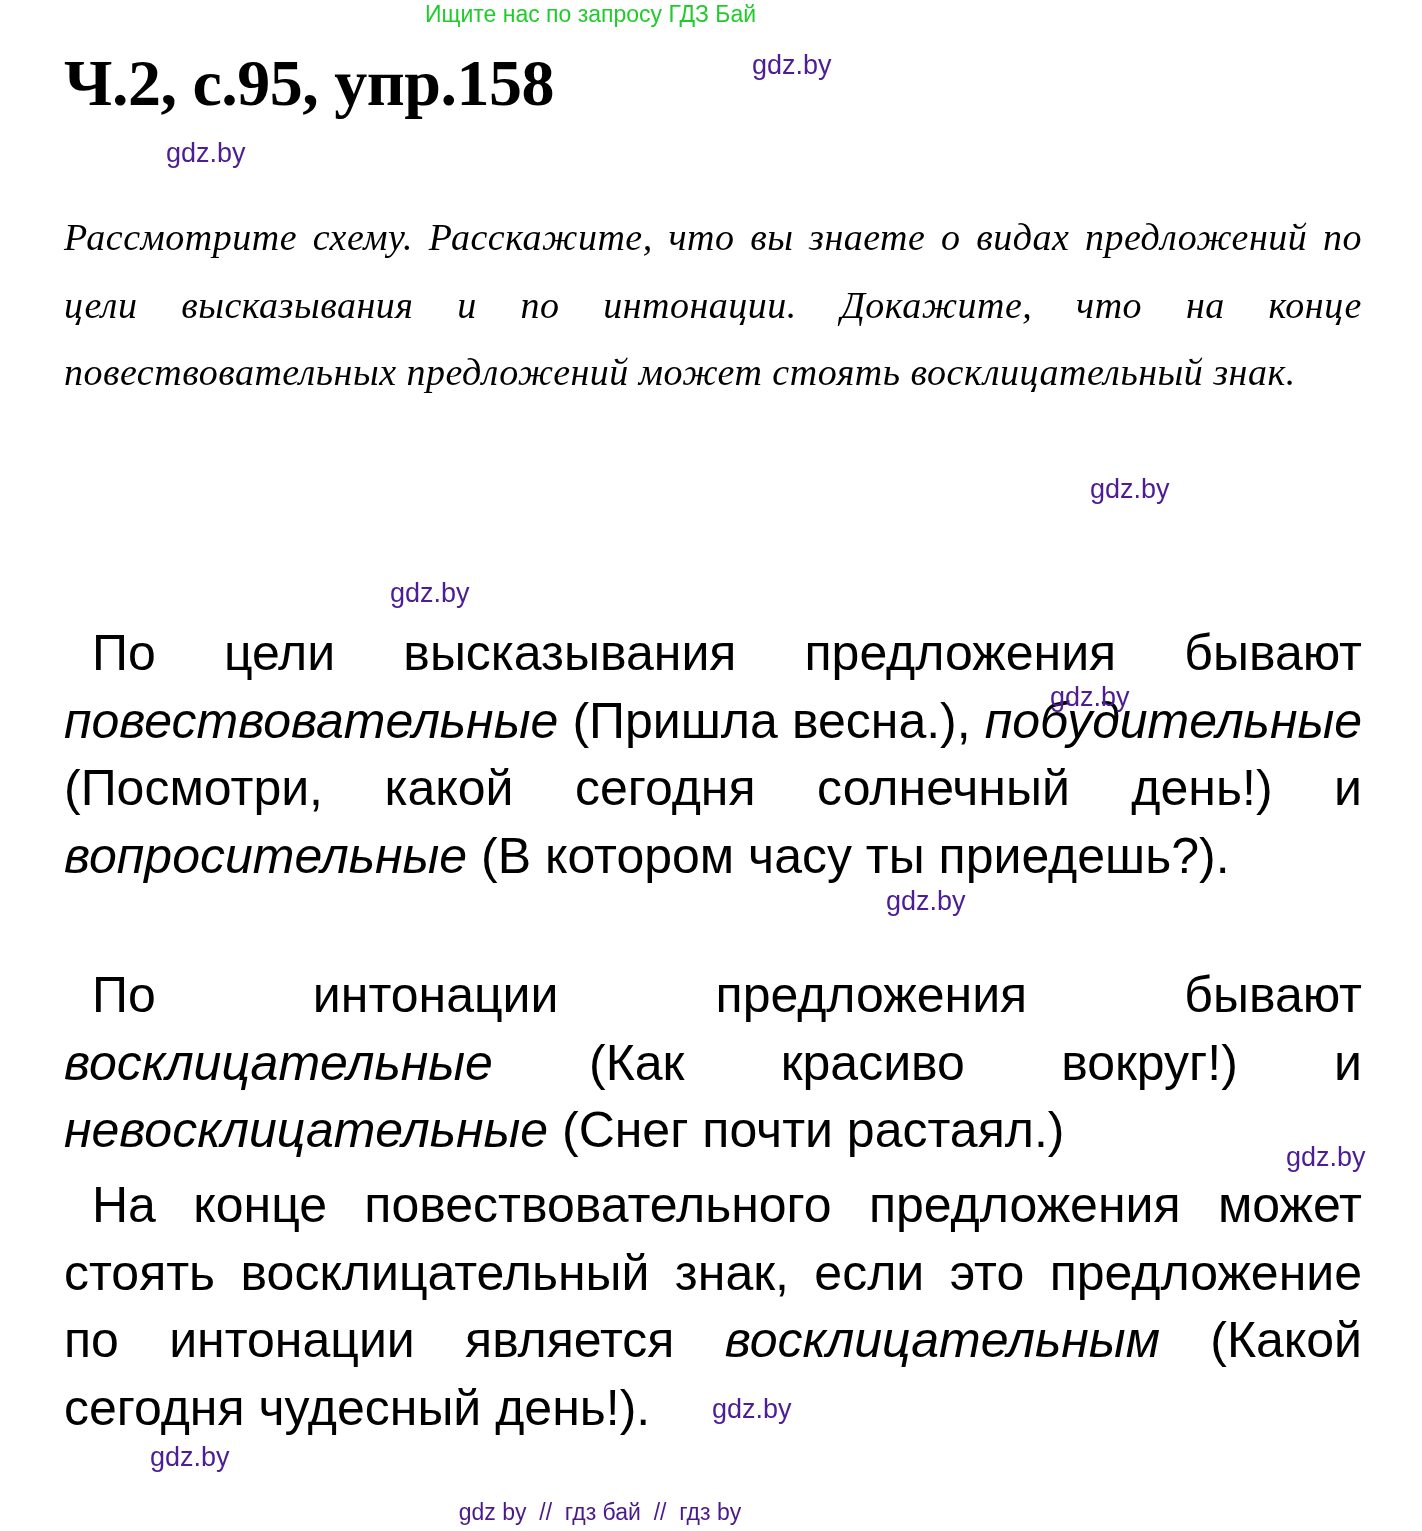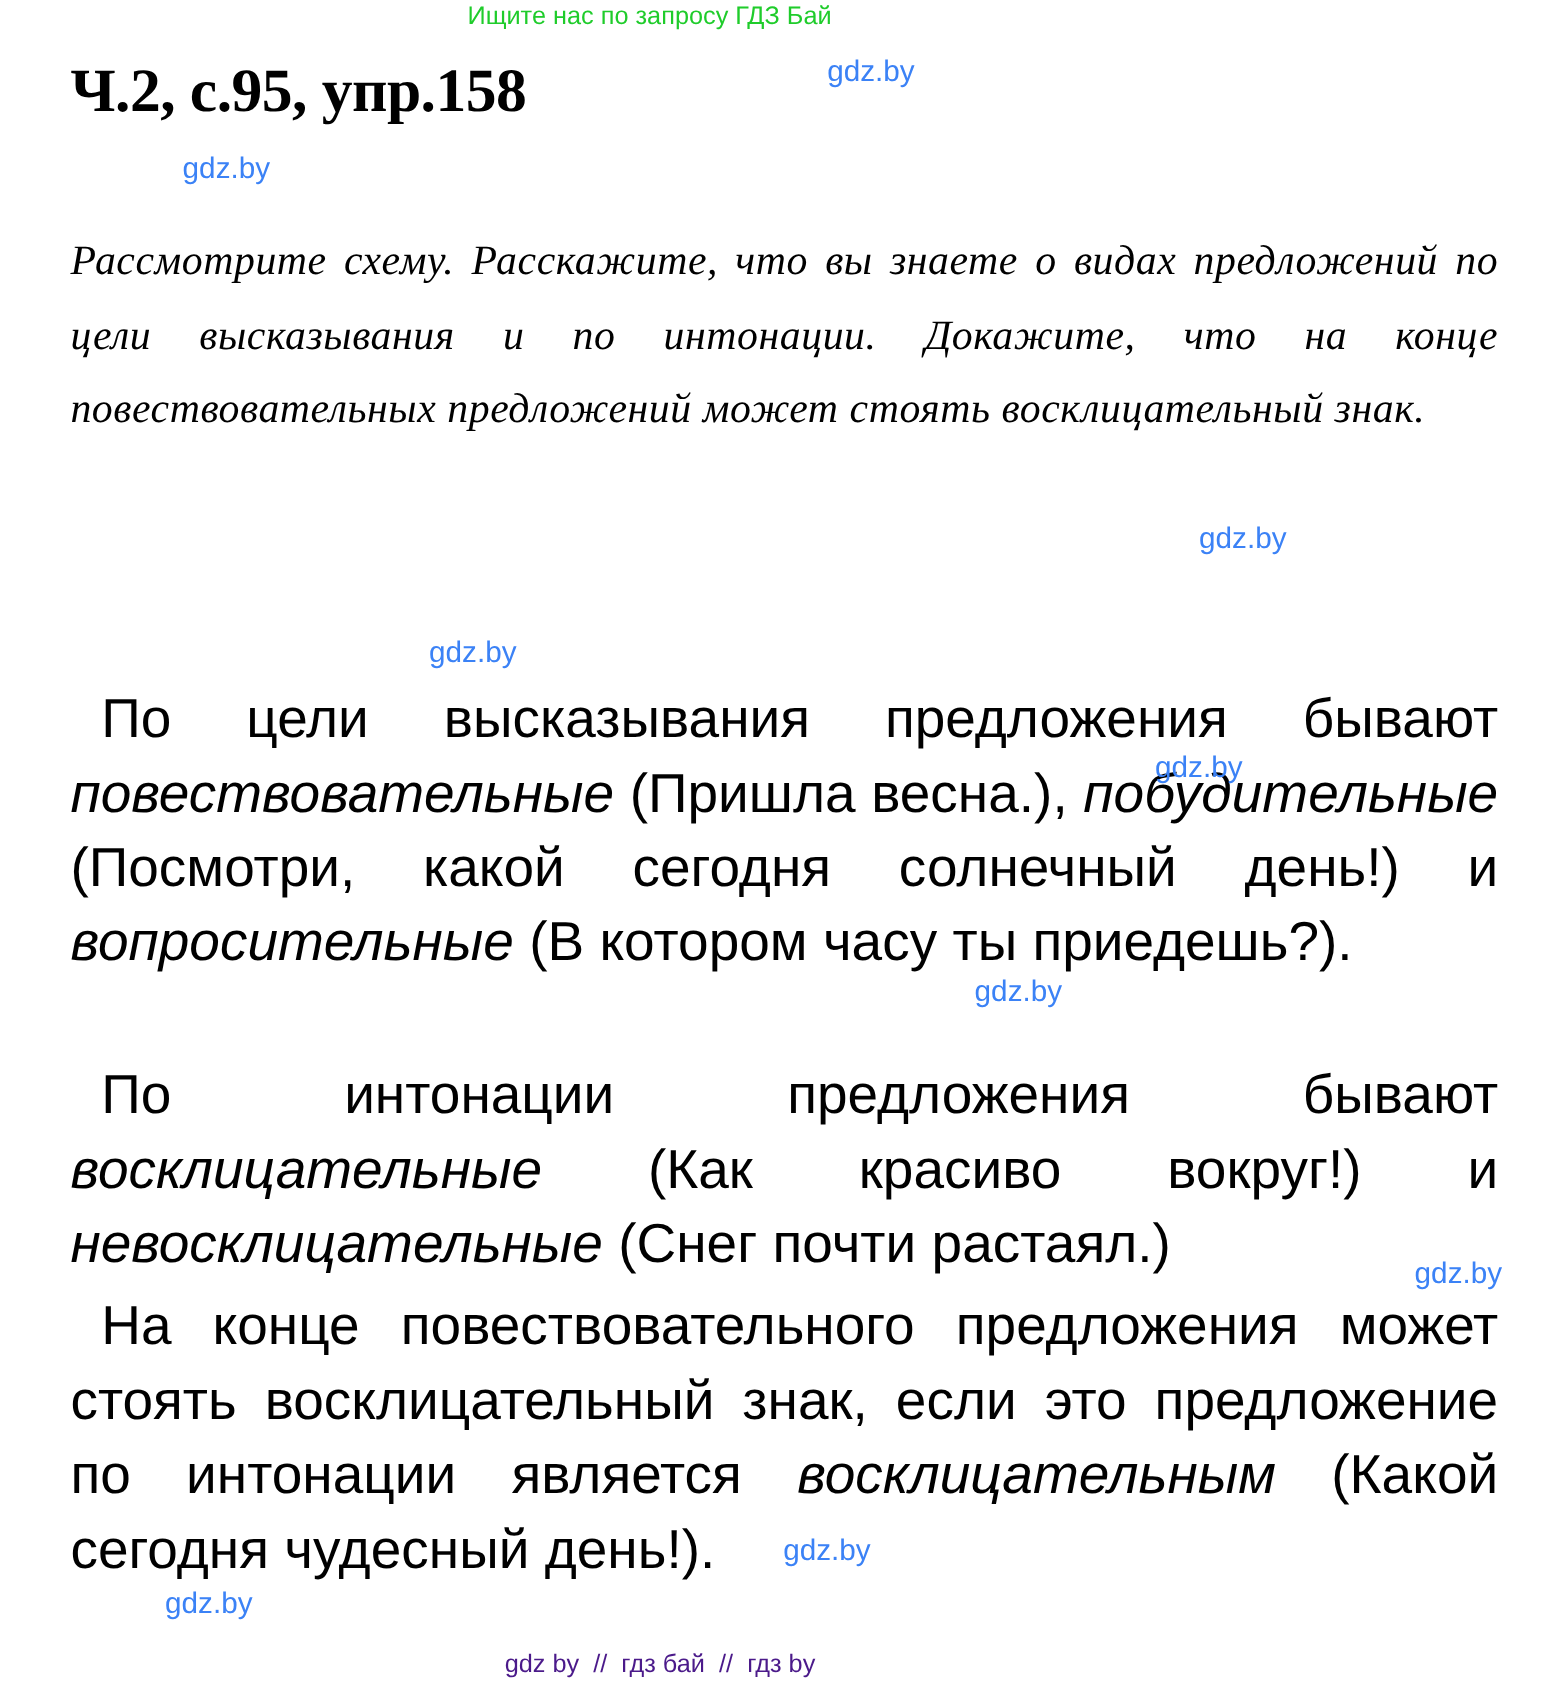--- a/index.html
+++ b/index.html
@@ -4,26 +4,26 @@
 <style>
   html, body { margin: 0; padding: 0; background: #ffffff; }
   body { width: 1422px; height: 1531px; position: relative; overflow: hidden; color: #000; }
   .abs { position: absolute; }
   .top-banner {
     left: 0; width: 1181px; top: 0; text-align: center;
     font-family: "Liberation Sans", sans-serif; font-size: 23px; color: #1fcc2b;
     line-height: 28px;
   }
   .wm {
-    font-family: "Liberation Sans", sans-serif; font-size: 27px; color: #3b82f6;
+    font-family: "Liberation Sans", sans-serif; font-size: 27px; color: #4c1d95;
     line-height: 30px; white-space: nowrap;
   }
   .title {
     left: 64px; top: 50px; font-family: "Liberation Serif", serif; font-weight: bold;
-    font-size: 56px; line-height: 66px; white-space: nowrap; letter-spacing: -0.5px;
+    font-size: 66px; line-height: 66px; white-space: nowrap; letter-spacing: -0.5px;
   }
   .task {
     left: 64px; top: 204px; width: 1298px;
     font-family: "Liberation Serif", serif; font-weight: normal; font-style: italic;
     font-size: 38px; line-height: 67.5px; text-align: justify; letter-spacing: 0.5px;
   }
   .para {
     left: 64px; width: 1298px; font-family: Liberation Sans, sans-serif;
     font-size: 50px; line-height: 67.5px; text-align: justify; text-indent: 28px;
   }

